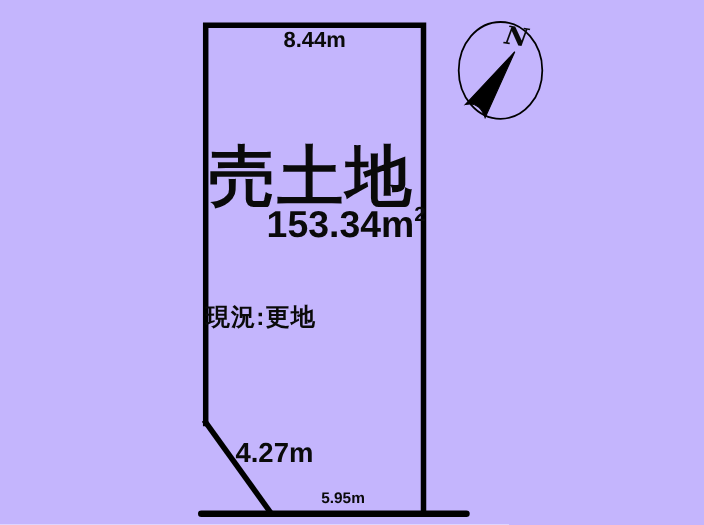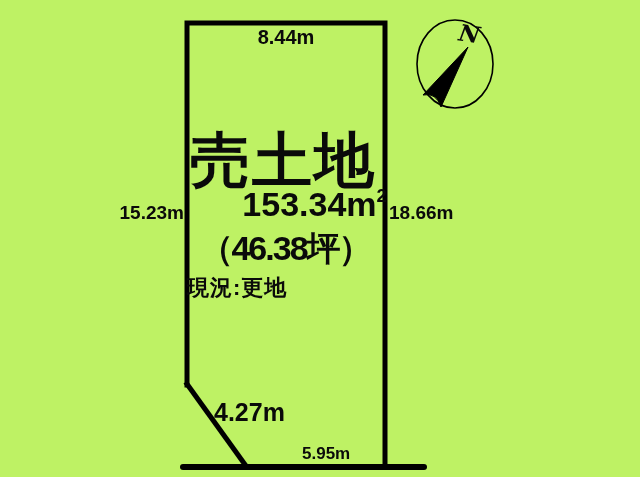--- a/index.html
+++ b/index.html
@@ -4,21 +4,21 @@
 <style>
   html, body {
     margin: 0;
     padding: 0;
     background: #ffffff;
   }
   .canvas {
     position: relative;
     width: 640px;
     height: 477px;
-    background: #bef264;
+    background: #c4b5fd;
     overflow: hidden;
     font-family: "Liberation Sans", "DejaVu Sans", sans-serif;
     color: #000000;
   }
   .plot-svg {
     position: absolute;
     left: 0;
     top: 0;
     width: 640px;
     height: 477px;
@@ -38,21 +38,21 @@
     left: 98px; top: 203px; width: 86px;
     text-align: right; font-size: 19px;
   }
   .dim-right {
     left: 389px; top: 203px; font-size: 19px;
   }
   .dim-diag {
     left: 214px; top: 400px; font-size: 25px;
   }
   .dim-bottom {
-    left: 302px; top: 445px; font-size: 17px;
+    left: 292px; top: 445px; font-size: 14px;
   }
   .lbl-condition {
     left: 187px; top: 100px; width: 204px;
     text-align: center; font-size: 21px; letter-spacing: 1px;
   }
   .lbl-title {
     left: 190px; top: 131px; width: 206px;
     text-align: left; font-size: 60px; letter-spacing: 2px;
   }
   .lbl-area {
@@ -95,32 +95,29 @@
     <path d="M183 467 L424 467" fill="none" stroke="#000000" stroke-width="6" stroke-linecap="round"></path>
 
     <g>
       <ellipse cx="455" cy="64" rx="38" ry="44" fill="none" stroke="#000000" stroke-width="1.6"></ellipse>
       <path d="M468 47 L423 95 Q436 92 441 107 Z" fill="#000000" stroke="#000000" stroke-width="1"></path>
     </g>
   </svg>
 
   <span class="lbl dim-top">8.44m</span>
 
-  <span class="lbl dim-left">15.23m</span>
 
-  <span class="lbl dim-right">18.66m</span>
 
   <span class="lbl dim-diag">4.27m</span>
 
   <span class="lbl dim-bottom">5.95m</span>
 
 
   <span class="lbl lbl-title">売土地</span>
 
   <span class="lbl lbl-area"><span>153.34m</span><sup>2</sup></span>
 
-  <span class="lbl lbl-tsubo">（46.38坪）</span>
 
   <span class="lbl lbl-status">現況:更地</span>
 
   <span class="lbl compass-n">N</span>
 
 </div>
 
 </body></html>

